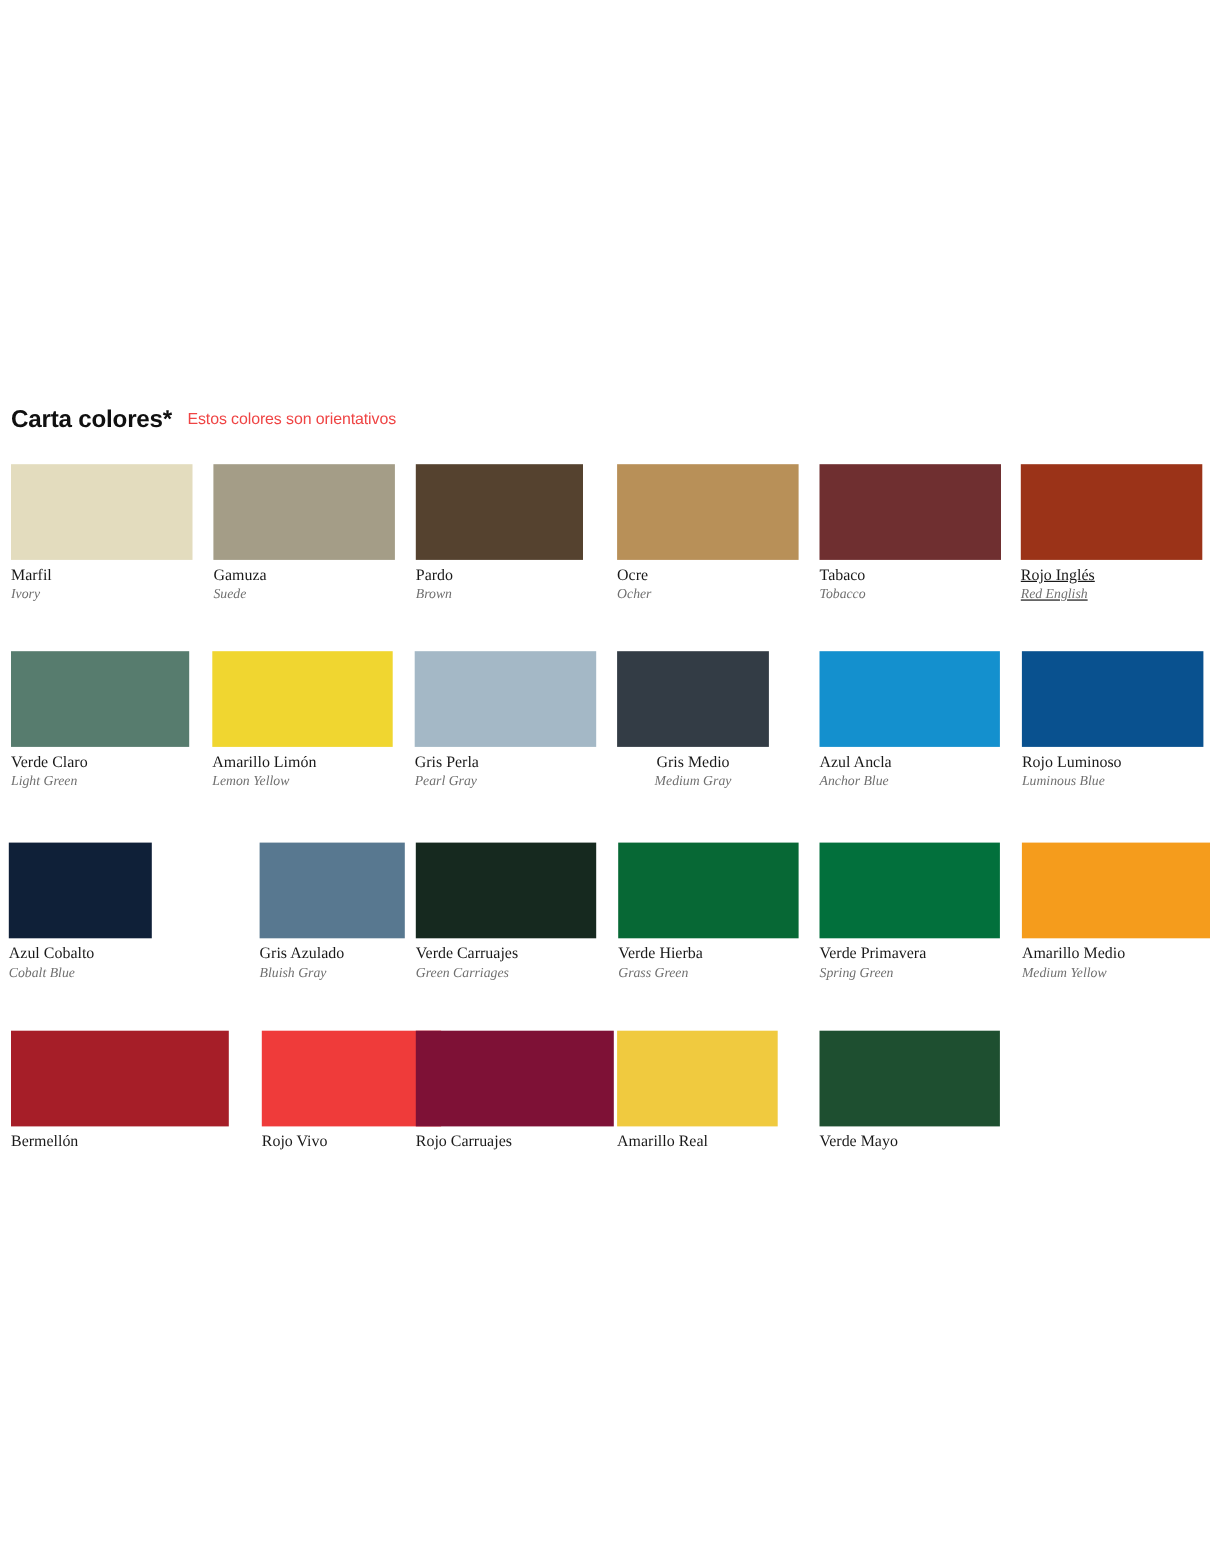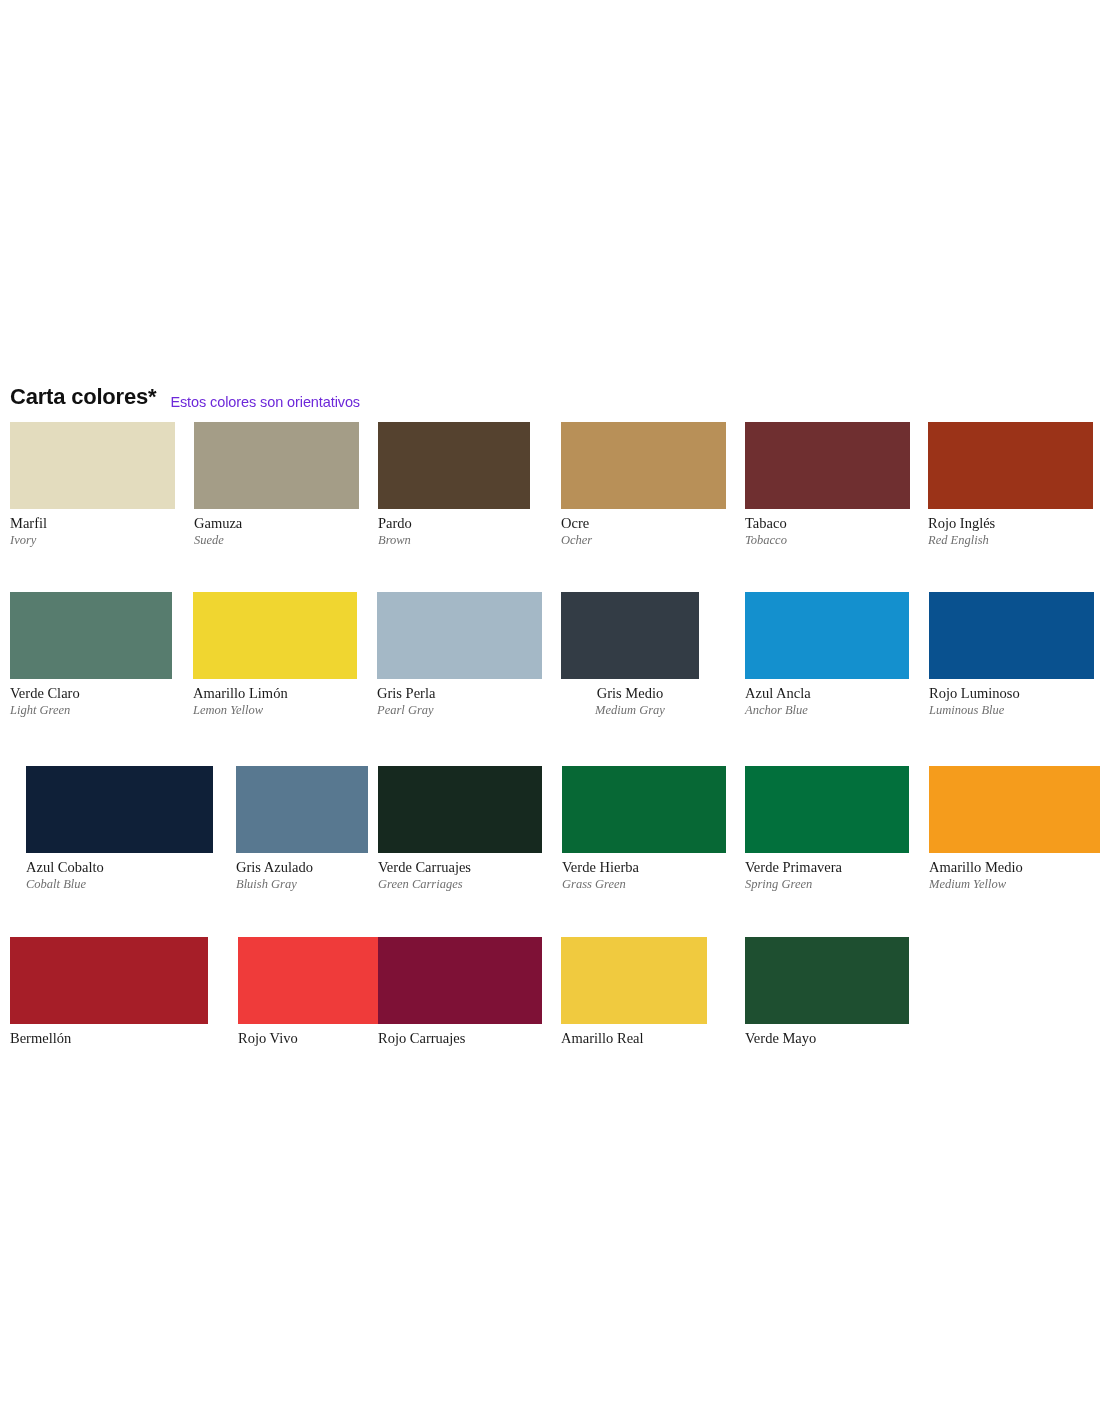--- a/index.html
+++ b/index.html
@@ -18,37 +18,37 @@
     position: absolute;
     left: 0;
     top: 0;
     width: 1100px;
     height: 1422px;
     overflow: hidden;
   }
   .heading-row {
     position: absolute;
     left: 10px;
-    top: 384px;
+    top: 368px;
     display: flex;
-    align-items: flex-end;
+    align-items: center;
     white-space: nowrap;
   }
   .heading-title {
     font-family: "Liberation Sans", sans-serif;
     font-size: 22px;
     font-weight: bold;
     color: #101010;
     letter-spacing: -0.2px;
   }
   .heading-sub {
     font-family: "Liberation Sans", sans-serif;
     font-size: 14.5px;
     font-weight: normal;
-    color: #6d28d9;
+    color: #ef4444;
     margin-left: 14px;
     letter-spacing: -0.1px;
   }
   .swatch-cell {
     position: absolute;
   }
   .swatch-chip {
     width: 100%;
     display: block;
   }
@@ -99,21 +99,21 @@
       <div class="swatch-cell" style="left: 561px; top: 422px; width: 165px;">
         <div class="swatch-chip" style="height: 87px; background: rgb(184, 144, 88);"></div>
         <div class="swatch-name">Ocre</div>
         <div class="swatch-translation">Ocher</div>
       </div>
       <div class="swatch-cell" style="left: 745px; top: 422px; width: 165px;">
         <div class="swatch-chip" style="height: 87px; background: rgb(111, 47, 48);"></div>
         <div class="swatch-name">Tabaco</div>
         <div class="swatch-translation">Tobacco</div>
       </div>
-      <div class="swatch-cell" style="left: 928px; top: 422px; width: 165px;">
+      <div class="swatch-cell" style="left: 928px; top: 422px; width: 165px; text-decoration: underline;">
         <div class="swatch-chip" style="height: 87px; background: rgb(155, 51, 24);"></div>
         <div class="swatch-name">Rojo Inglés</div>
         <div class="swatch-translation">Red English</div>
       </div>
       <div class="swatch-cell" style="left: 10px; top: 592px; width: 162px;">
         <div class="swatch-chip" style="height: 87px; background: rgb(87, 124, 110);"></div>
         <div class="swatch-name">Verde Claro</div>
         <div class="swatch-translation">Light Green</div>
       </div>
       <div class="swatch-cell" style="left: 193px; top: 592px; width: 164px;">
@@ -134,21 +134,21 @@
       <div class="swatch-cell" style="left: 745px; top: 592px; width: 164px;">
         <div class="swatch-chip" style="height: 87px; background: rgb(20, 144, 206);"></div>
         <div class="swatch-name">Azul Ancla</div>
         <div class="swatch-translation">Anchor Blue</div>
       </div>
       <div class="swatch-cell" style="left: 929px; top: 592px; width: 165px;">
         <div class="swatch-chip" style="height: 87px; background: rgb(9, 81, 143);"></div>
         <div class="swatch-name">Rojo Luminoso</div>
         <div class="swatch-translation">Luminous Blue</div>
       </div>
-      <div class="swatch-cell" style="left: 26px; top: 766px; width: 187px;">
+      <div class="swatch-cell" style="left: 8px; top: 766px; width: 130px;">
         <div class="swatch-chip" style="height: 87px; background: rgb(15, 32, 56);"></div>
         <div class="swatch-name">Azul Cobalto</div>
         <div class="swatch-translation">Cobalt Blue</div>
       </div>
       <div class="swatch-cell" style="left: 192px; top: 766px; width: 132px; padding-left: 44px;">
         <div class="swatch-chip" style="height: 87px; background: rgb(88, 120, 144);"></div>
         <div class="swatch-name">Gris Azulado</div>
         <div class="swatch-translation">Bluish Gray</div>
       </div>
       <div class="swatch-cell" style="left: 378px; top: 766px; width: 164px;">
@@ -172,21 +172,21 @@
         <div class="swatch-translation">Medium Yellow</div>
       </div>
       <div class="swatch-cell" style="left: 10px; top: 937px; width: 198px;">
         <div class="swatch-chip" style="height: 87px; background: rgb(166, 30, 40);"></div>
         <div class="swatch-name">Bermellón</div>
       </div>
       <div class="swatch-cell" style="left: 193px; top: 937px; width: 163px; padding-left: 45px;">
         <div class="swatch-chip" style="height: 87px; background: rgb(239, 59, 58);"></div>
         <div class="swatch-name">Rojo Vivo</div>
       </div>
-      <div class="swatch-cell" style="left: 378px; top: 937px; width: 164px;">
+      <div class="swatch-cell" style="left: 378px; top: 937px; width: 180px;">
         <div class="swatch-chip" style="height: 87px; background: rgb(126, 17, 54);"></div>
         <div class="swatch-name">Rojo Carruajes</div>
       </div>
       <div class="swatch-cell" style="left: 561px; top: 937px; width: 146px;">
         <div class="swatch-chip" style="height: 87px; background: rgb(240, 202, 63);"></div>
         <div class="swatch-name">Amarillo Real</div>
       </div>
       <div class="swatch-cell" style="left: 745px; top: 937px; width: 164px;">
         <div class="swatch-chip" style="height: 87px; background: rgb(30, 79, 48);"></div>
         <div class="swatch-name">Verde Mayo</div>

